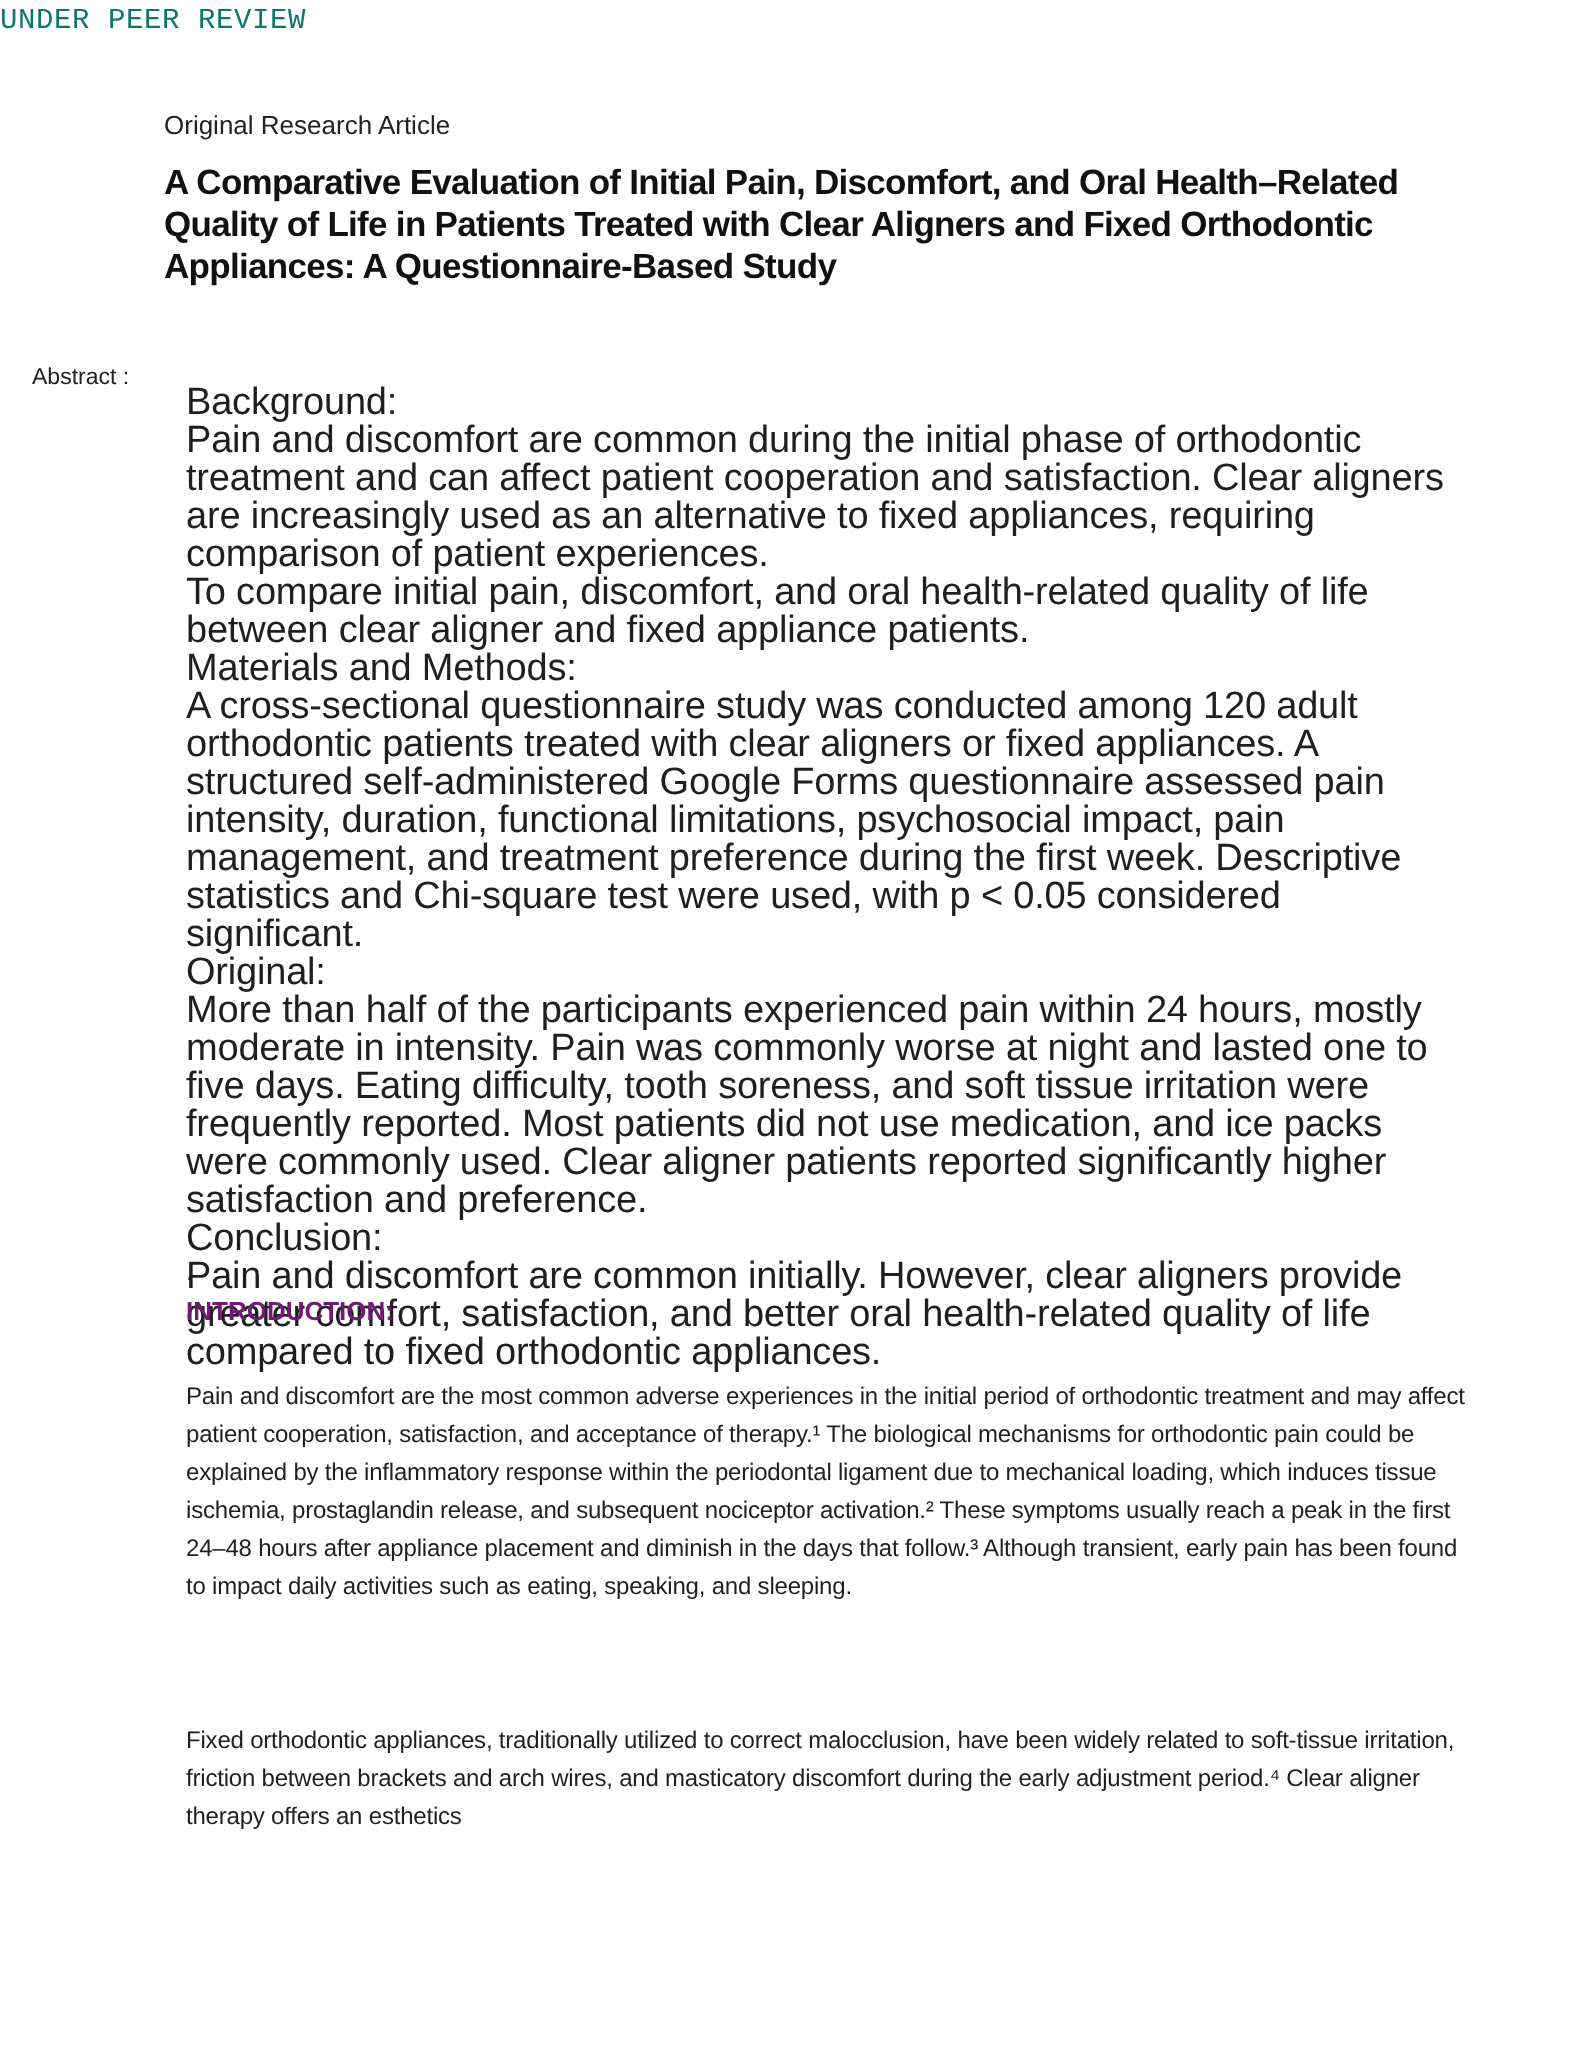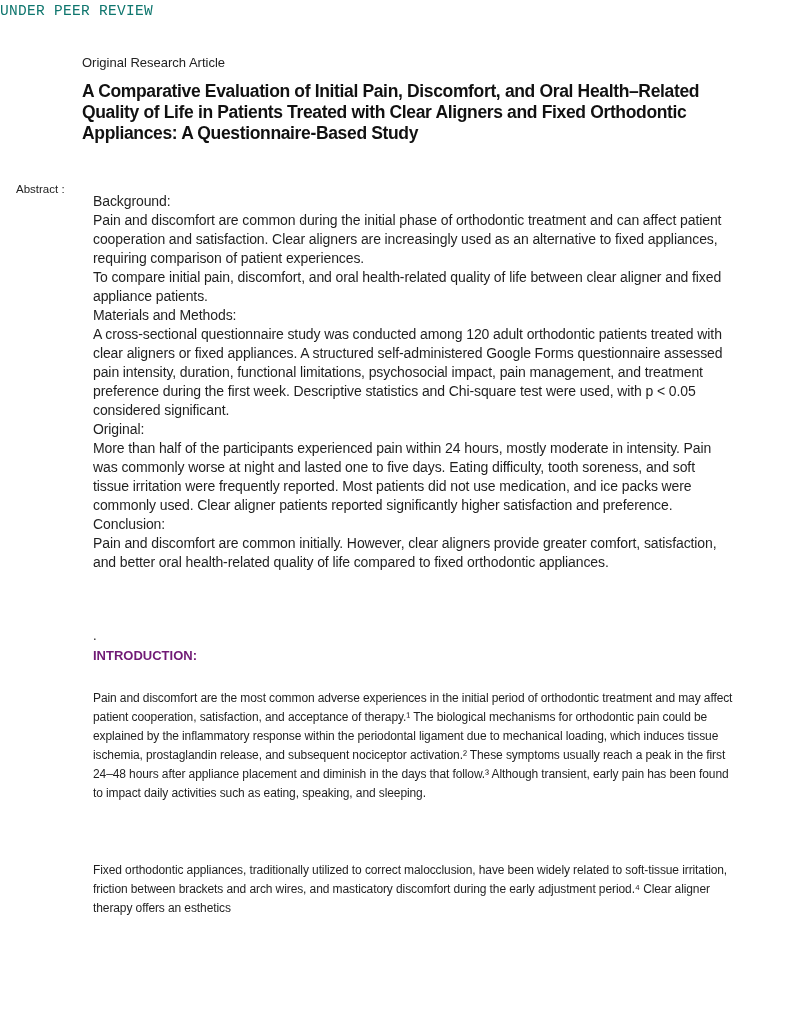--- a/index.html
+++ b/index.html
@@ -21,21 +21,21 @@
     position: absolute; left: 82px; top: 81px; width: 620px;
     font-size: 17.5px; font-weight: bold; line-height: 21px;
     letter-spacing: -0.35px; color: #111; margin: 0;
   }
   .abstract-label {
     position: absolute; left: 16px; top: 183px;
     font-size: 11.5px; color: #222;
   }
   .abstract {
     position: absolute; left: 93px; top: 192px; width: 640px;
-    font-size: 14px; line-height: 19px; color: #1f1f1f;
+    font-size: 19px; line-height: 19px; color: #1f1f1f;
     letter-spacing: -0.1px;
   }
   .abstract p { margin: 0; }
   .dot { position: absolute; left: 93px; top: 628px; font-size: 13px; }
   .intro-heading {
     position: absolute; left: 93px; top: 648px;
     font-size: 13px; font-weight: bold; color: #701a75; margin: 0;
   }
   .body-text {
     position: absolute; left: 93px; width: 640px;

